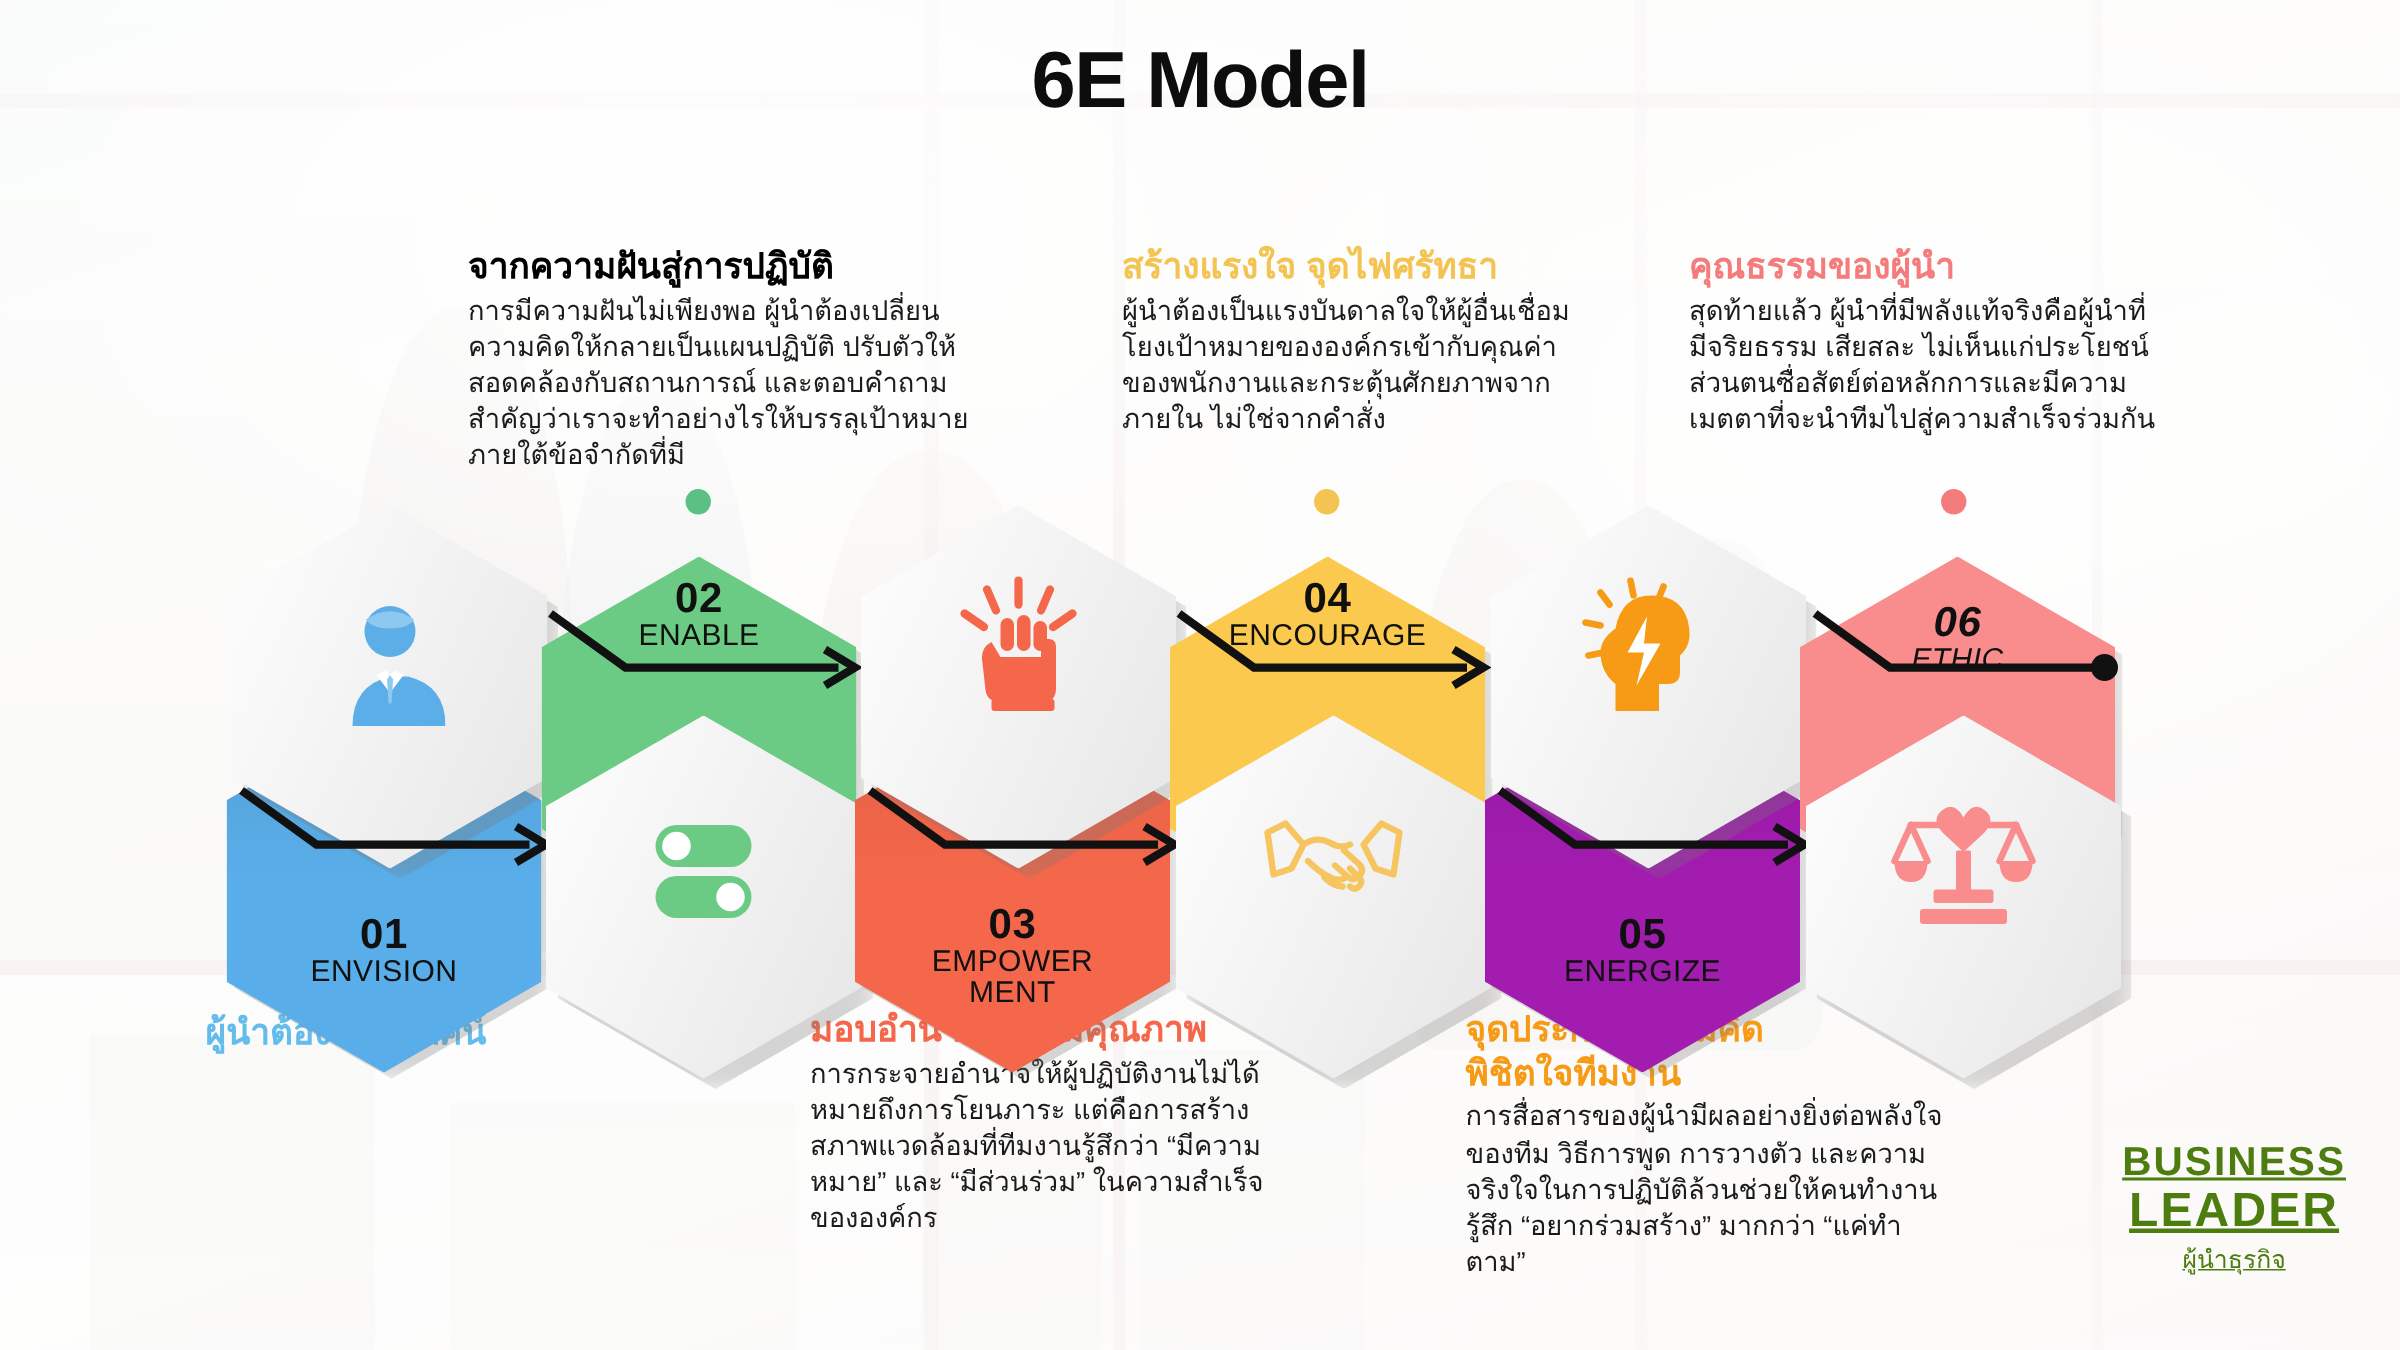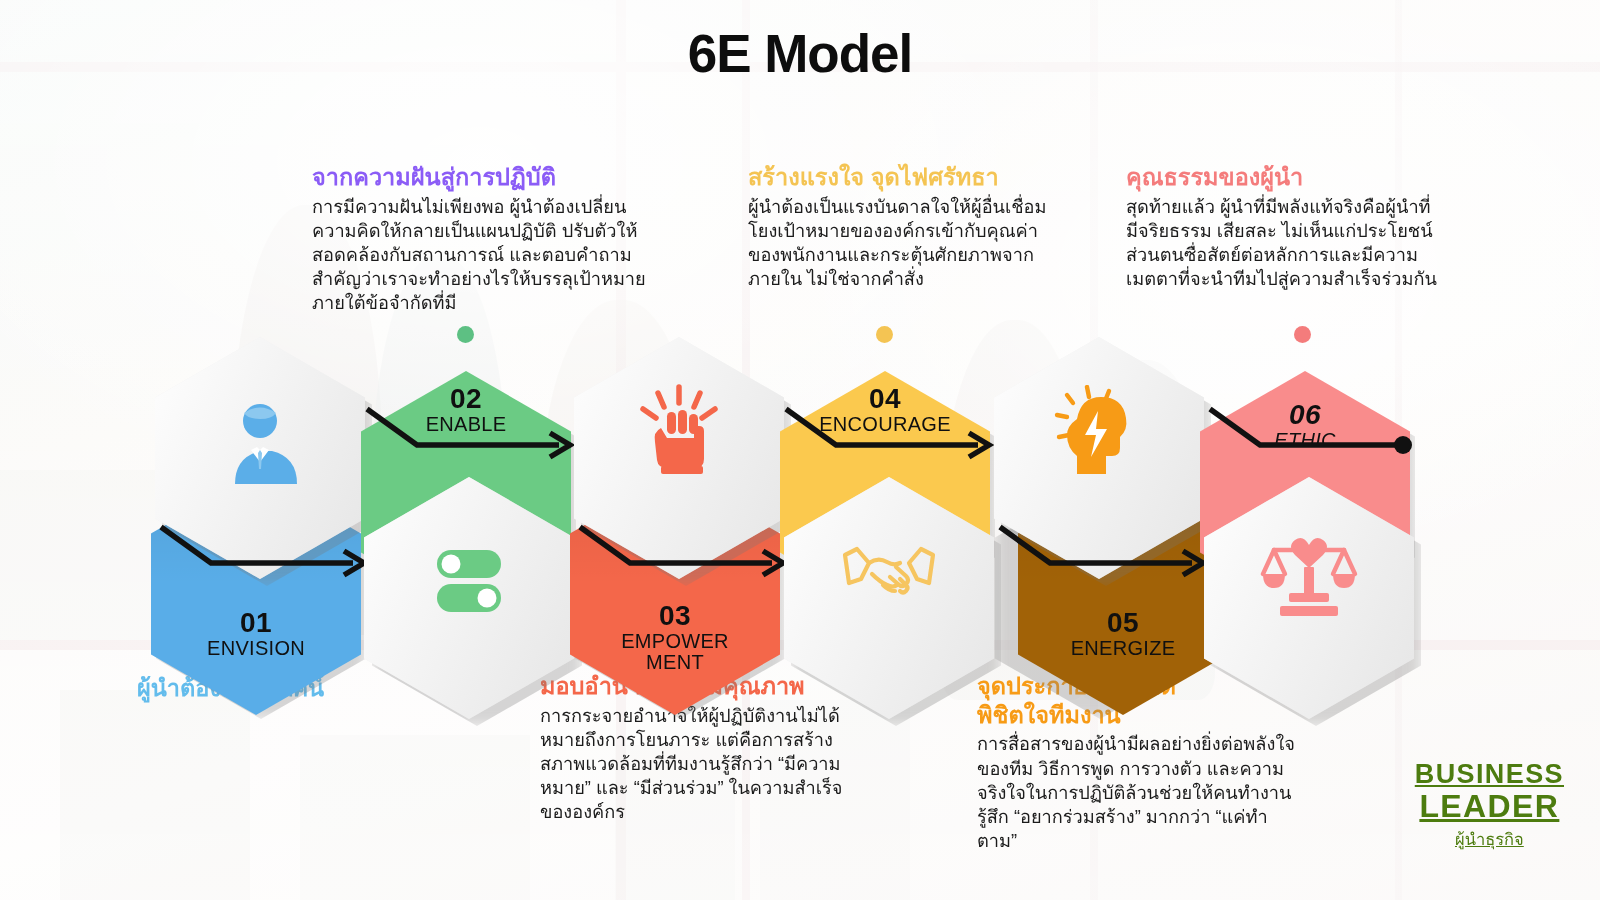--- a/index.html
+++ b/index.html
@@ -103,21 +103,21 @@
     <div class="bg-sil" style="left:940px;top:320px;width:150px;height:380px;opacity:.36;"></div>
     <div class="bg-sil b" style="left:1075px;top:360px;width:140px;height:340px;opacity:.30;"></div>
     <div class="bg-glow"></div>
   </div>
 
   <div class="title-wrap">
     <div class="title">6E Model</div>
   </div>
 
   <div class="block" style="left:312px;top:163px;width:348px;">
-    <div class="head" style="color:#8b5cf6;">จากความฝันสู่การปฏิบัติ</div>
+    <div class="head" style="color:#000000;">จากความฝันสู่การปฏิบัติ</div>
     <div class="body">การมีความฝันไม่เพียงพอ ผู้นำต้องเปลี่ยนความคิดให้กลายเป็นแผนปฏิบัติ ปรับตัวให้สอดคล้องกับสถานการณ์ และตอบคำถามสำคัญว่าเราจะทำอย่างไรให้บรรลุเป้าหมายภายใต้ข้อจำกัดที่มี</div>
   </div>
 
   <div class="block" style="left:748px;top:163px;width:322px;">
     <div class="head" style="color:#F4C453;">สร้างแรงใจ จุดไฟศรัทธา</div>
     <div class="body">ผู้นำต้องเป็นแรงบันดาลใจให้ผู้อื่นเชื่อมโยงเป้าหมายขององค์กรเข้ากับคุณค่าของพนักงานและกระตุ้นศักยภาพจากภายใน ไม่ใช่จากคำสั่ง</div>
   </div>
 
   <div class="block" style="left:1126px;top:163px;width:312px;">
     <div class="head" style="color:#F47C7C;">คุณธรรมของผู้นำ</div>
@@ -257,21 +257,21 @@
         </g>
       </svg>
     </div>
   </div>
   <svg class="arrow" style="left:780px;top:371px;" width="230" height="140" viewBox="0 0 230 140">
     <path d="M6 54 L56 90 L198 90" stroke="#111" stroke-width="5.5" fill="none" transform="translate(0,-16)" stroke-linecap="butt" stroke-linejoin="miter"></path>
     <path d="M189 62 L209 74 L189 86" stroke="#111" stroke-width="5.5" fill="none" stroke-linecap="butt" stroke-linejoin="miter"></path>
   </svg>
 
   <div class="hexshadow" style="left:995px;top:477px;"></div>
-  <div class="hex" style="left:1018px;top:473px;background:#a16207;">
+  <div class="hex" style="left:990px;top:473px;background:#a21caf;">
     <div class="tonedark"></div>
     <div class="lbl" style="top:136px;">
       <div class="num">05</div>
       <div class="name">ENERGIZE</div>
     </div>
   </div>
   <div class="hexshadow" style="left:1001px;top:344px;"></div>
   <div class="hex top" style="left:994px;top:337px;">
     <div class="shade"></div>
     <div class="icon" style="top:48px;">

